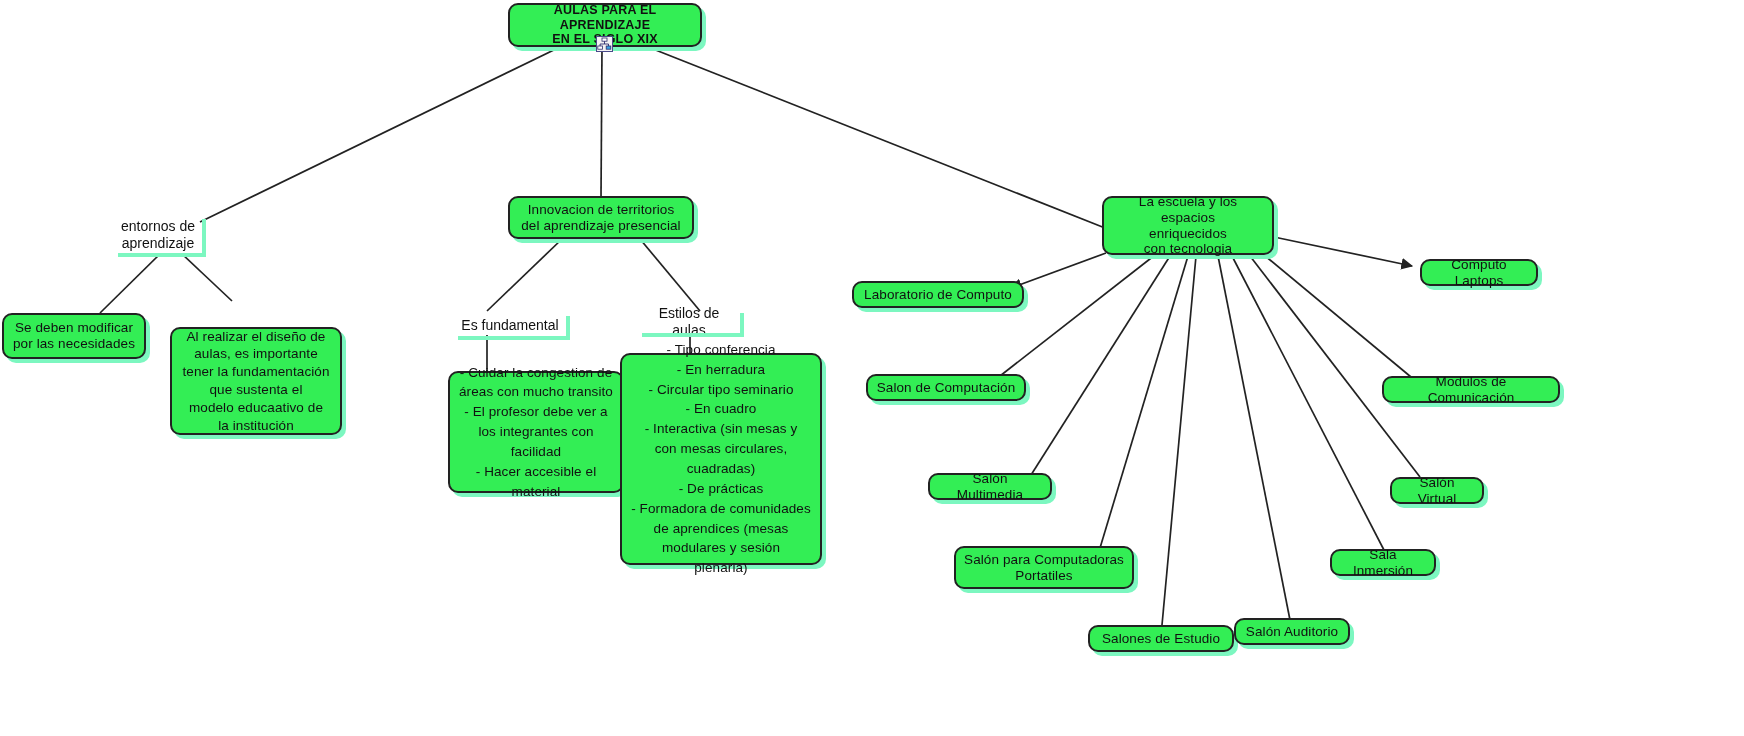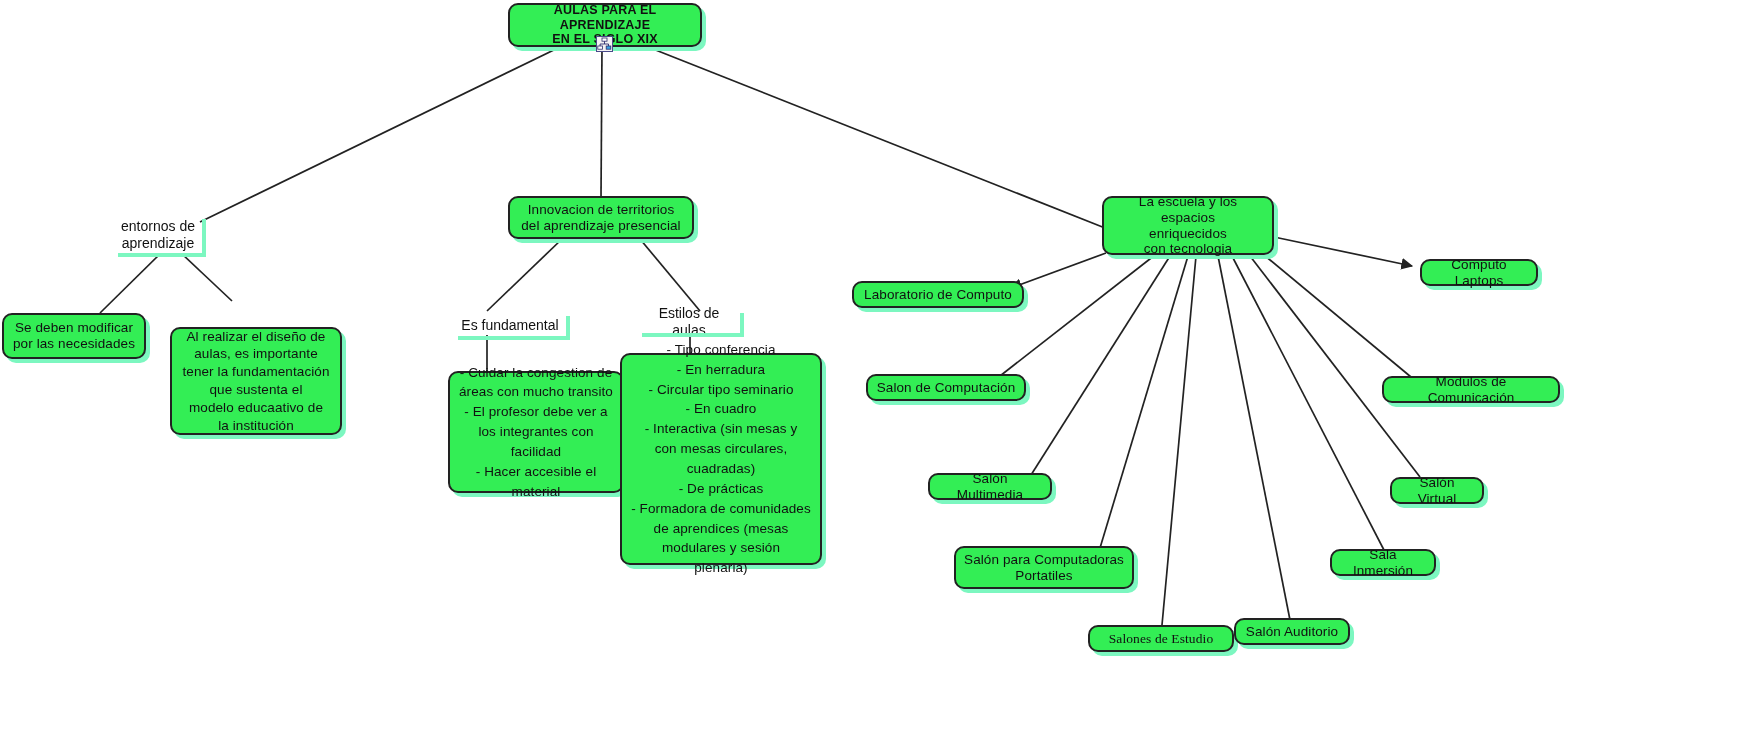--- a/index.html
+++ b/index.html
@@ -220,17 +220,17 @@
 
   <div class="node" style="left:928px; top:473px; width:124px; height:27px;">Salón Multimedia</div>
 
   <div class="node" style="left:1390px; top:477px; width:94px; height:27px;">Salón Virtual</div>
 
   <div class="node" style="left:954px; top:546px; width:180px; height:43px;">Salón para Computadoras
 Portatiles</div>
 
   <div class="node" style="left:1330px; top:549px; width:106px; height:27px;">Sala Inmersión</div>
 
-  <div class="node" style="left:1088px; top:625px; width:146px; height:27px;font-family:Liberation Serif, serif;">Salones de Estudio</div>
+  <div class="node" style="left:1088px; top:625px; width:146px; height:27px;">Salones de Estudio</div>
 
   <div class="node" style="left:1234px; top:618px; width:116px; height:27px;">Salón Auditorio</div>
 
 </div>
 
 </body></html>

